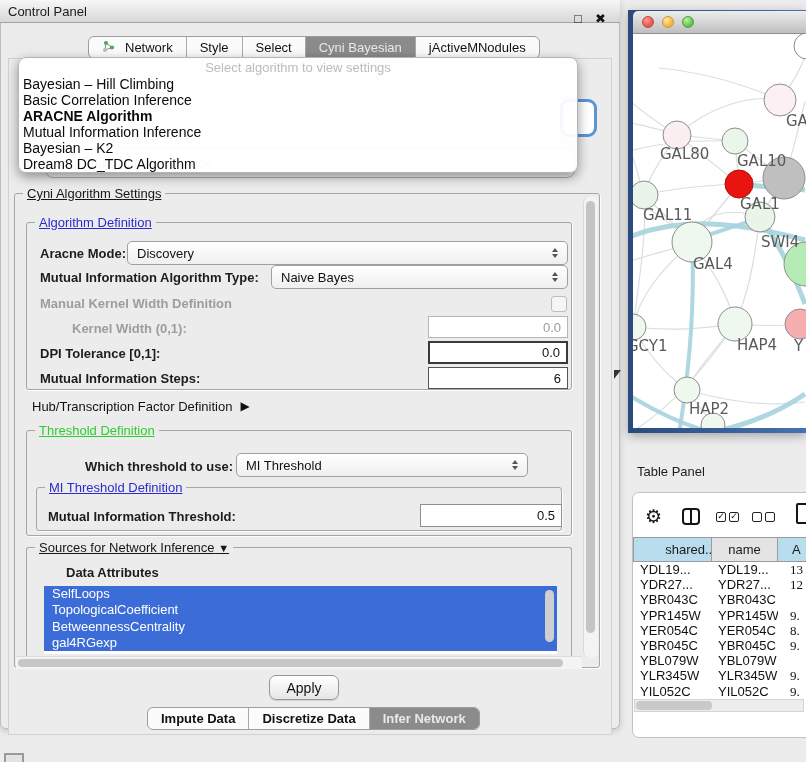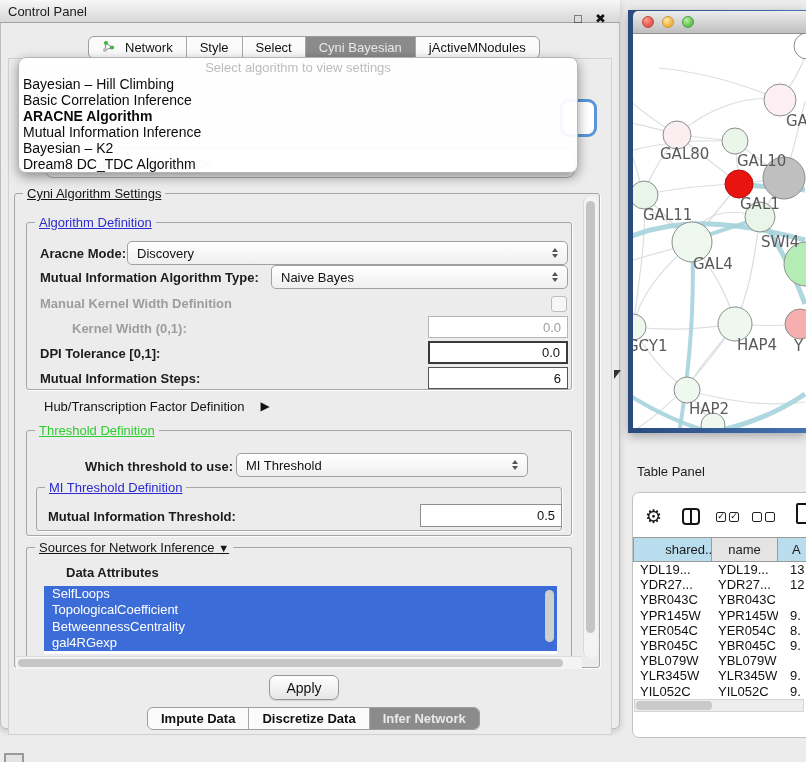--- a/index.html
+++ b/index.html
@@ -99,21 +99,21 @@
   #tp-split:before{content:"";position:absolute;left:6px;top:0;width:2px;height:13px;background:#151515;}
   .cbx{width:10px;height:10px;border:1.6px solid #222;border-radius:2px;box-sizing:border-box;
       font-size:9px;line-height:7px;text-align:center;color:#111;font-weight:bold;}
   #tp-doc{left:796px;top:503px;width:16px;height:21px;border:2px solid #151515;border-radius:2px;box-sizing:border-box;background:#fff;}
   .thcell{display:flex;align-items:center;justify-content:center;font-size:13px;color:#1a1a1a;
       border:1px solid #9b9b9b;box-sizing:border-box;height:25px;}
   #table-body{left:633px;top:562px;width:173px;height:137px;overflow:hidden;}
   .trow{display:flex;height:15.2px;line-height:15.2px;font-size:13px;color:#111;white-space:nowrap;}
   .tc1{width:79px;padding-left:7px;box-sizing:border-box;overflow:hidden;}
   .tc2{width:66px;padding-left:6px;box-sizing:border-box;overflow:hidden;}
-  .tc3{padding-left:12px;}
+  .tc3{padding-left:12px;font-family:Liberation Serif, serif;}
   #tp-hscroll{left:634px;top:699px;width:170px;height:13px;background:#ededed;border:1px solid #d4d4d4;box-sizing:border-box;}
   #tp-hthumb{left:636px;top:701px;width:76px;height:9px;background:#c9c9c9;border-radius:4px;}
 
   
   #cursor{left:614px;top:370px;width:0;height:0;border-top:9px solid #333;border-right:7px solid transparent;}
   #mini-box{left:4px;top:753px;width:20px;height:12px;border:2px solid #9a9a9a;background:#e3e3e3;box-sizing:border-box;}
 </style>
 </head>
 <body>
 
@@ -199,21 +199,21 @@
       </span>
   </div>
   <div class="abs" style="left:551px;top:296px;width:14px;height:14px;border:1px solid #bdbdbd;border-radius:3px;background:#f6f6f6;"></div>
   <div class="abs blbl gray" style="left:40px;top:321px;margin-left:32px;">Kernel Width (0,1):</div>
   <div class="abs field" style="left:428px;top:316px;width:140px;height:22px;border:1px solid #b6b6b6;color:#9d9d9d;">0.0</div>
   <div class="abs blbl" style="left:40px;top:346px;">DPI Tolerance [0,1]:</div>
   <div class="abs field" style="left:428px;top:341px;width:140px;height:23px;border:2px solid #3a3a3a;">0.0</div>
   <div class="abs blbl" style="left:40px;top:371px;">Mutual Information Steps:</div>
   <div class="abs field" style="left:428px;top:367px;width:140px;height:22px;border:1.5px solid #555;">6</div>
 
-  <div class="abs" style="left:44px;top:399px;font-size:13px;color:#121212;display:flex;align-items:flex-start;gap:16px;">
+  <div class="abs" style="left:32px;top:399px;font-size:13px;color:#121212;display:flex;align-items:flex-start;gap:8px;">
     <span>Hub/Transcription Factor Definition</span>
     <span style="font-size:12px;">▶</span>
   </div>
 
   <div class="abs grp" style="left:26px;top:430px;width:546px;height:106px;">
     <span class="grp-title t-green">Threshold Definition</span>
   </div>
   <div class="abs blbl" style="left:85px;top:459px;">Which threshold to use:</div>
   <div class="abs combo" style="left:236px;top:453px;width:292px;height:24px;">
     <span>MI Threshold</span>

